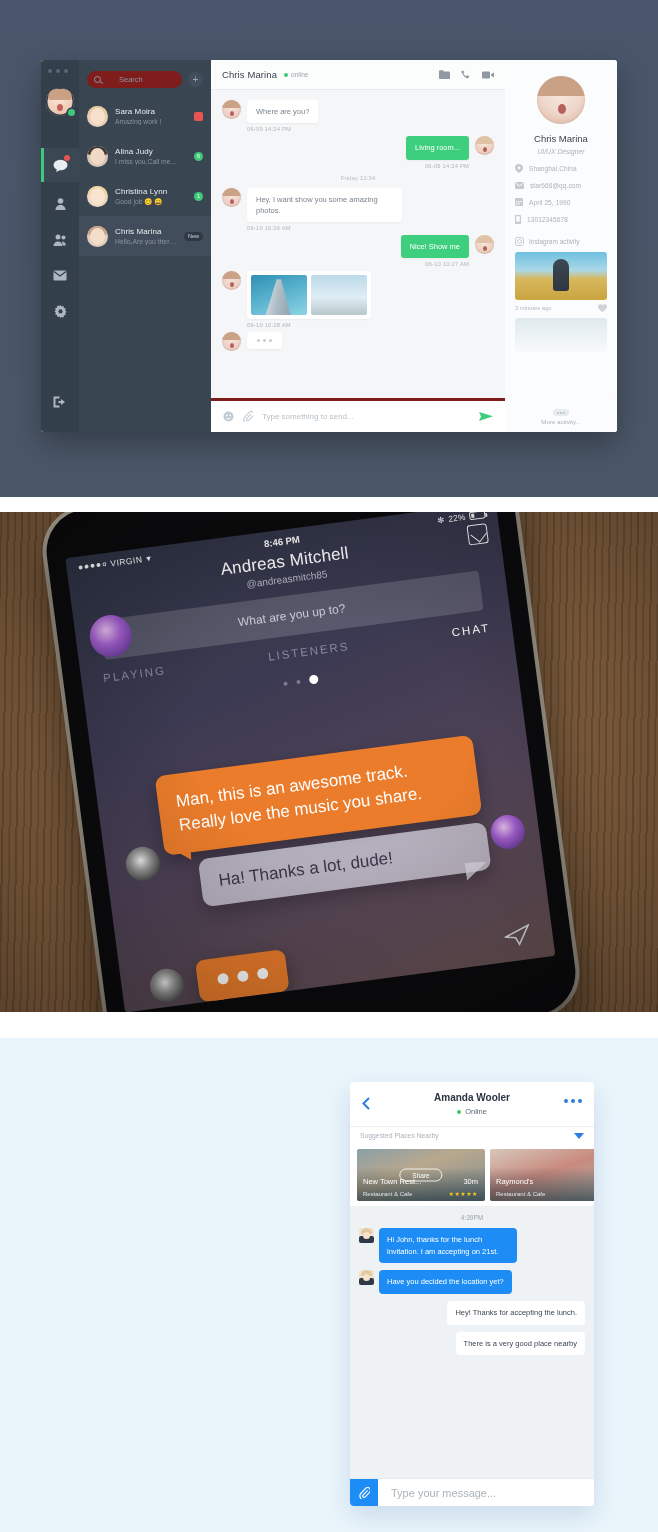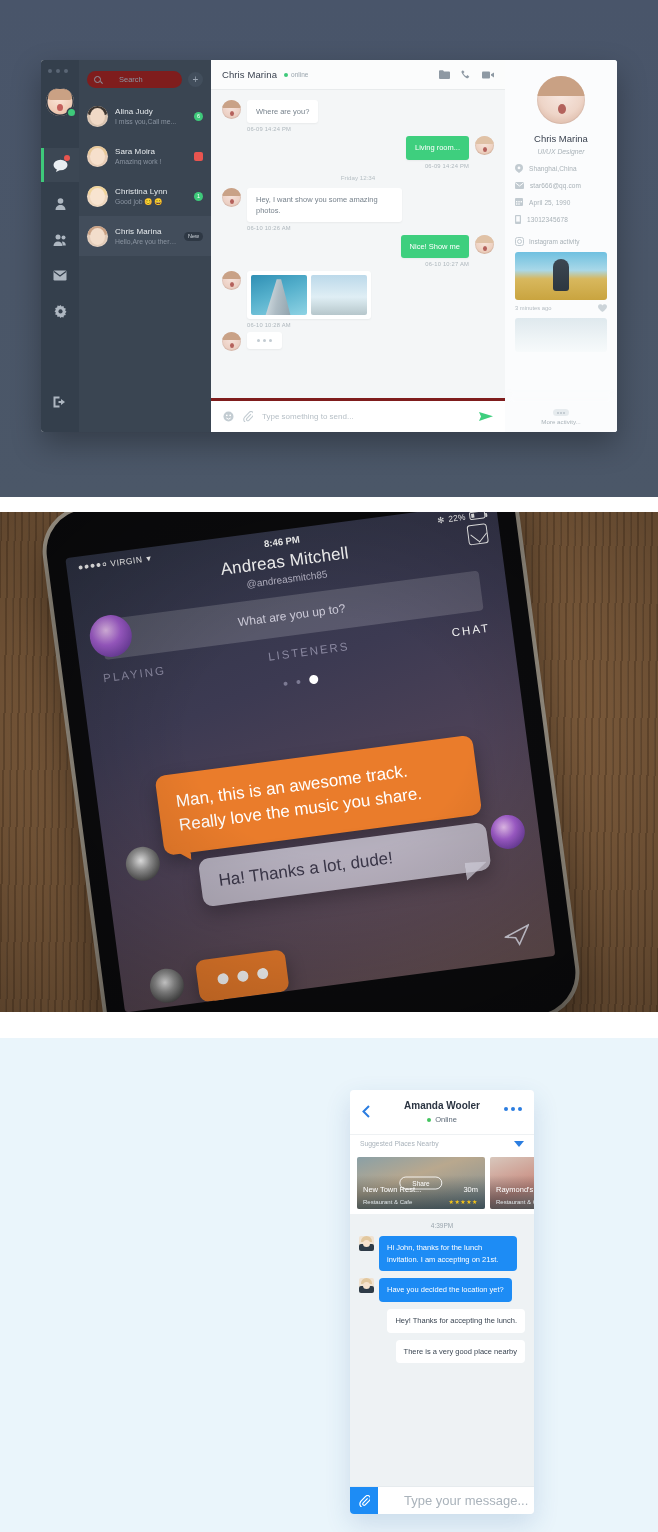--- a/index.html
+++ b/index.html
@@ -243,21 +243,21 @@
   .r1{left:-6px;top:60px;width:220px;height:220px;background:rgba(255,255,255,.07);}
   .r2{left:22px;top:88px;width:164px;height:164px;background:rgba(255,255,255,.08);}
   .r3{left:50px;top:116px;width:108px;height:108px;background:rgba(255,255,255,.12);}
   .plane{position:absolute;left:76px;top:145px;}
   .inv-title{position:absolute;left:0;right:0;top:278px;text-align:center;font-size:10px;color:#fff;font-weight:bold;}
   .inv-sub{position:absolute;left:26px;right:26px;top:298px;text-align:center;font-size:7.5px;
     color:#cfe6fb;line-height:1.8;}
   .inv-btn{position:absolute;left:18px;right:18px;bottom:22px;height:26px;background:#fff;border-radius:3px;
     display:flex;align-items:center;justify-content:center;font-size:8px;color:#2a6ef5;}
   .card-right {
-    position:absolute; left:350px; top:52px; width:184px; height:424px; border-radius:4px; overflow:hidden;
+    position:absolute; left:350px; top:44px; width:244px; height:424px; border-radius:4px; overflow:hidden;
     background:#eef2f4; box-shadow:0 10px 26px rgba(40,90,150,.16); display:flex; flex-direction:column;
   }
   .ch-head{height:44px;background:#fff;display:flex;flex-direction:column;align-items:center;justify-content:center;position:relative;flex:none;}
   .ch-back{position:absolute;left:12px;top:14px;}
   .ch-back svg{stroke:#2b7de0;fill:none;stroke-width:2;}
   .ch-more{position:absolute;right:12px;top:17px;display:flex;gap:3px;}
   .ch-more i{width:4px;height:4px;border-radius:50%;background:#2b7de0;display:block;}
   .ch-name{font-size:10px;color:#2b3442;font-weight:bold;}
   .ch-on{font-size:7.5px;color:#5d6a78;margin-top:4px;display:flex;align-items:center;gap:4px;}
   .ch-on i{width:4px;height:4px;border-radius:50%;background:#44c45f;display:block;}
@@ -282,21 +282,21 @@
   .ch-av{width:15px;height:15px;border-radius:2px;flex:none;position:relative;overflow:hidden;background:#f0e3d2;}
   .ch-av .hh{position:absolute;left:2px;top:0;width:11px;height:6px;border-radius:6px 6px 0 0;background:#e2c89f;}
   .ch-av .bd{position:absolute;left:0;bottom:0;width:15px;height:7px;background:#2e3b47;border-radius:2px 2px 0 0;}
   .ch-av .fc{position:absolute;left:4px;top:4px;width:7px;height:7px;border-radius:50%;background:#f6e2cd;}
   .ch-bub{max-width:138px;padding:6px 8px;border-radius:4px;font-size:7.5px;line-height:1.55;}
   .ch-bub.blue{background:#1d8cf5;color:#fff;}
   .ch-bub.white{background:#fff;color:#3b4653;}
   .ch-input{height:28px;background:#fff;display:flex;align-items:center;flex:none;border-top:1px solid #e6ebee;}
   .ch-clip{width:28px;height:28px;background:#1d8cf5;display:flex;align-items:center;justify-content:center;flex:none;}
   .ch-clip svg{fill:#fff;}
-  .ch-input .ph-text{font-size:13px;color:#aab3bb;padding-left:26px;}
+  .ch-input .ph-text{font-size:11px;color:#aab3bb;padding-left:13px;}
 </style>
 </head>
 <body>
 
 <div class="page">
 
   <div class="sec1">
     <div class="deskwin">
 
       <div class="rail">
@@ -354,41 +354,41 @@
       <div class="convcol">
         <div class="convsearch">
           <div class="searchbox">
             <span class="sicon"></span>
             <span class="stext">Search</span>
           </div>
           <div class="plusbtn">+</div>
         </div>
 
         <div class="convrow">
+          <div class="cav" style="background:#e8cdb6">
+              <div class="h" style="background:#e8c99a"></div>
+              <div class="f" style="background:#f6e0cc"></div>
+            </div>
+          <div class="convtxt">
+            <div class="cname">Sara Moira</div>
+            <div class="cmsg">Amazing work !</div>
+          </div>
+          <div class="cbadge sq"></div>
+        </div>
+
+        <div class="convrow">
           <div class="cav" style="background:#d9c3b0">
               <div class="h" style="background:#3c3530"></div>
               <div class="f" style="background:#f0d9c6"></div>
             </div>
           <div class="convtxt">
             <div class="cname">Alina Judy</div>
             <div class="cmsg">I miss you,Call me...</div>
           </div>
           <div class="cbadge">6</div>
-        </div>
-
-        <div class="convrow">
-          <div class="cav" style="background:#e8cdb6">
-              <div class="h" style="background:#e8c99a"></div>
-              <div class="f" style="background:#f6e0cc"></div>
-            </div>
-          <div class="convtxt">
-            <div class="cname">Sara Moira</div>
-            <div class="cmsg">Amazing work !</div>
-          </div>
-          <div class="cbadge sq"></div>
         </div>
 
         <div class="convrow">
           <div class="cav" style="background:#eed6bd">
               <div class="h" style="background:#f0d49b"></div>
               <div class="f" style="background:#f8e4d0"></div>
             </div>
           <div class="convtxt">
             <div class="cname">Christina Lynn</div>
             <div class="cmsg">Good job 😊 😄</div>

